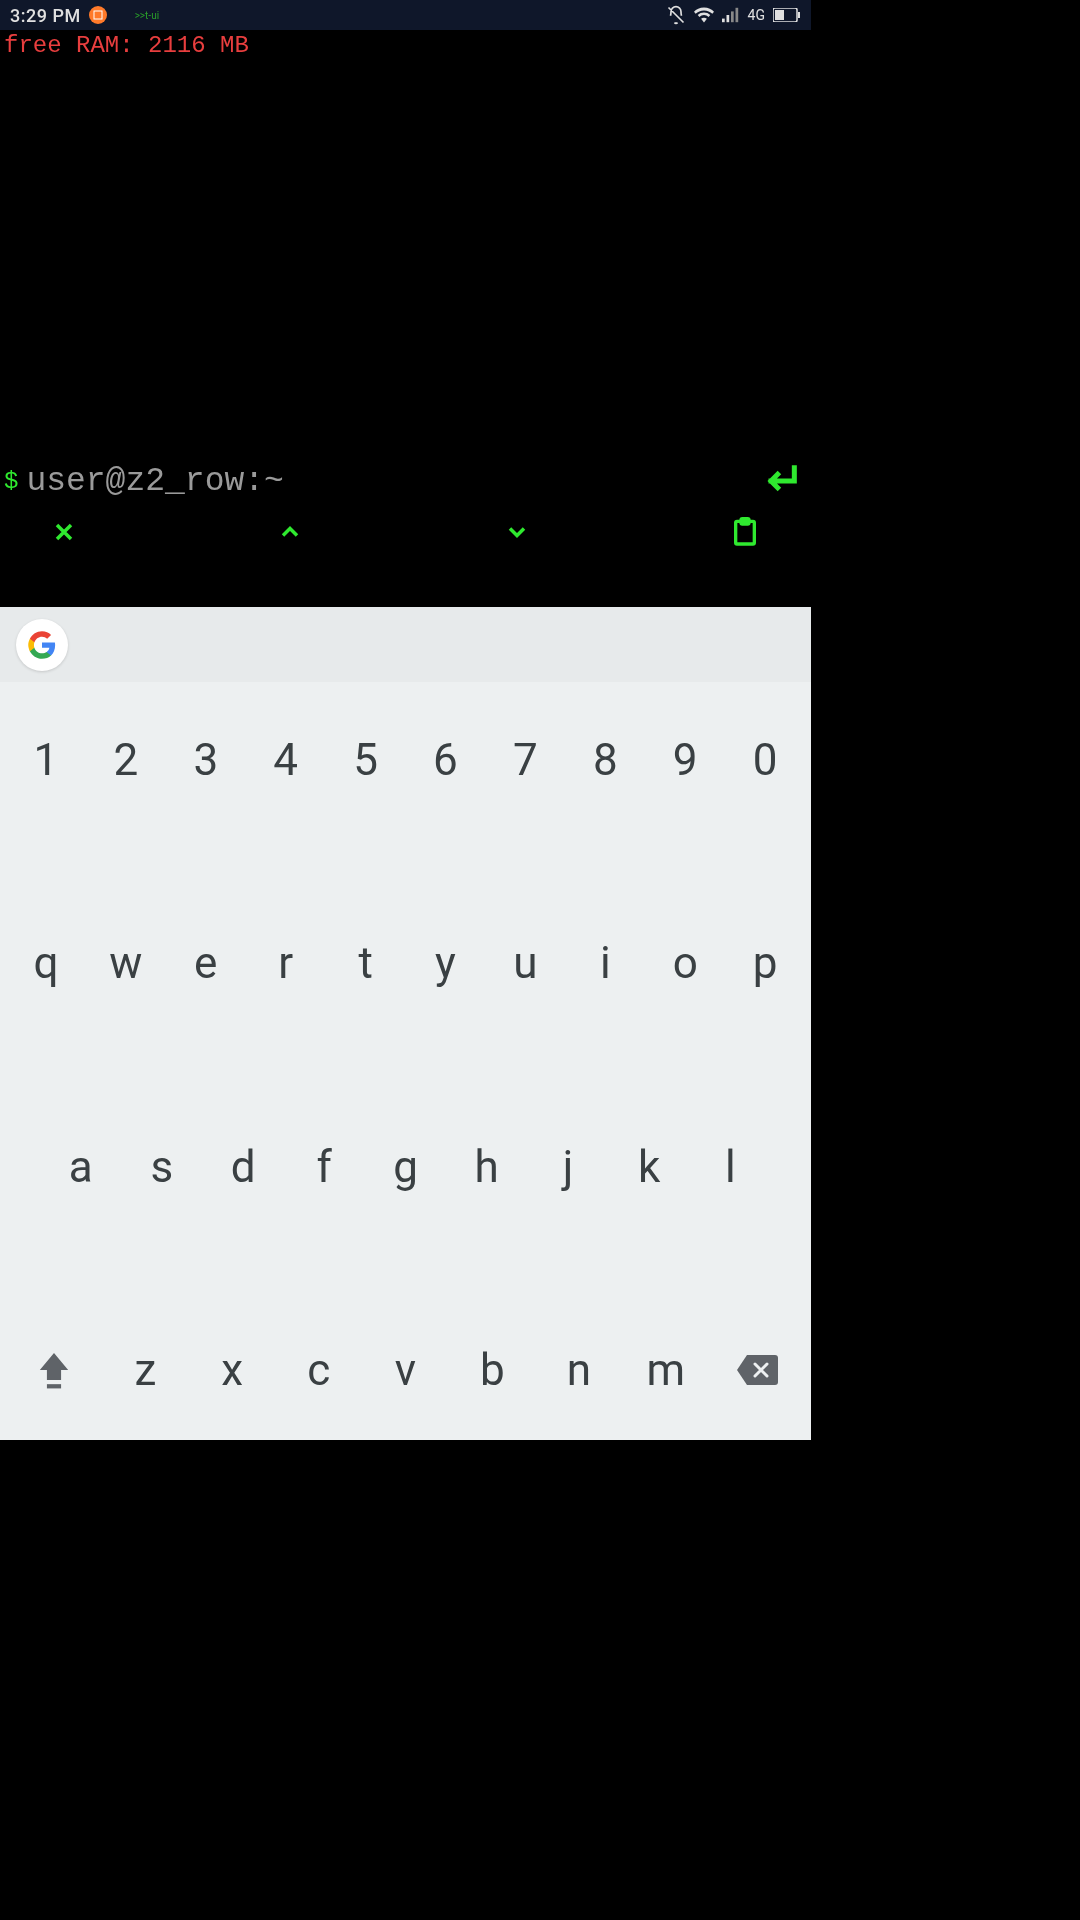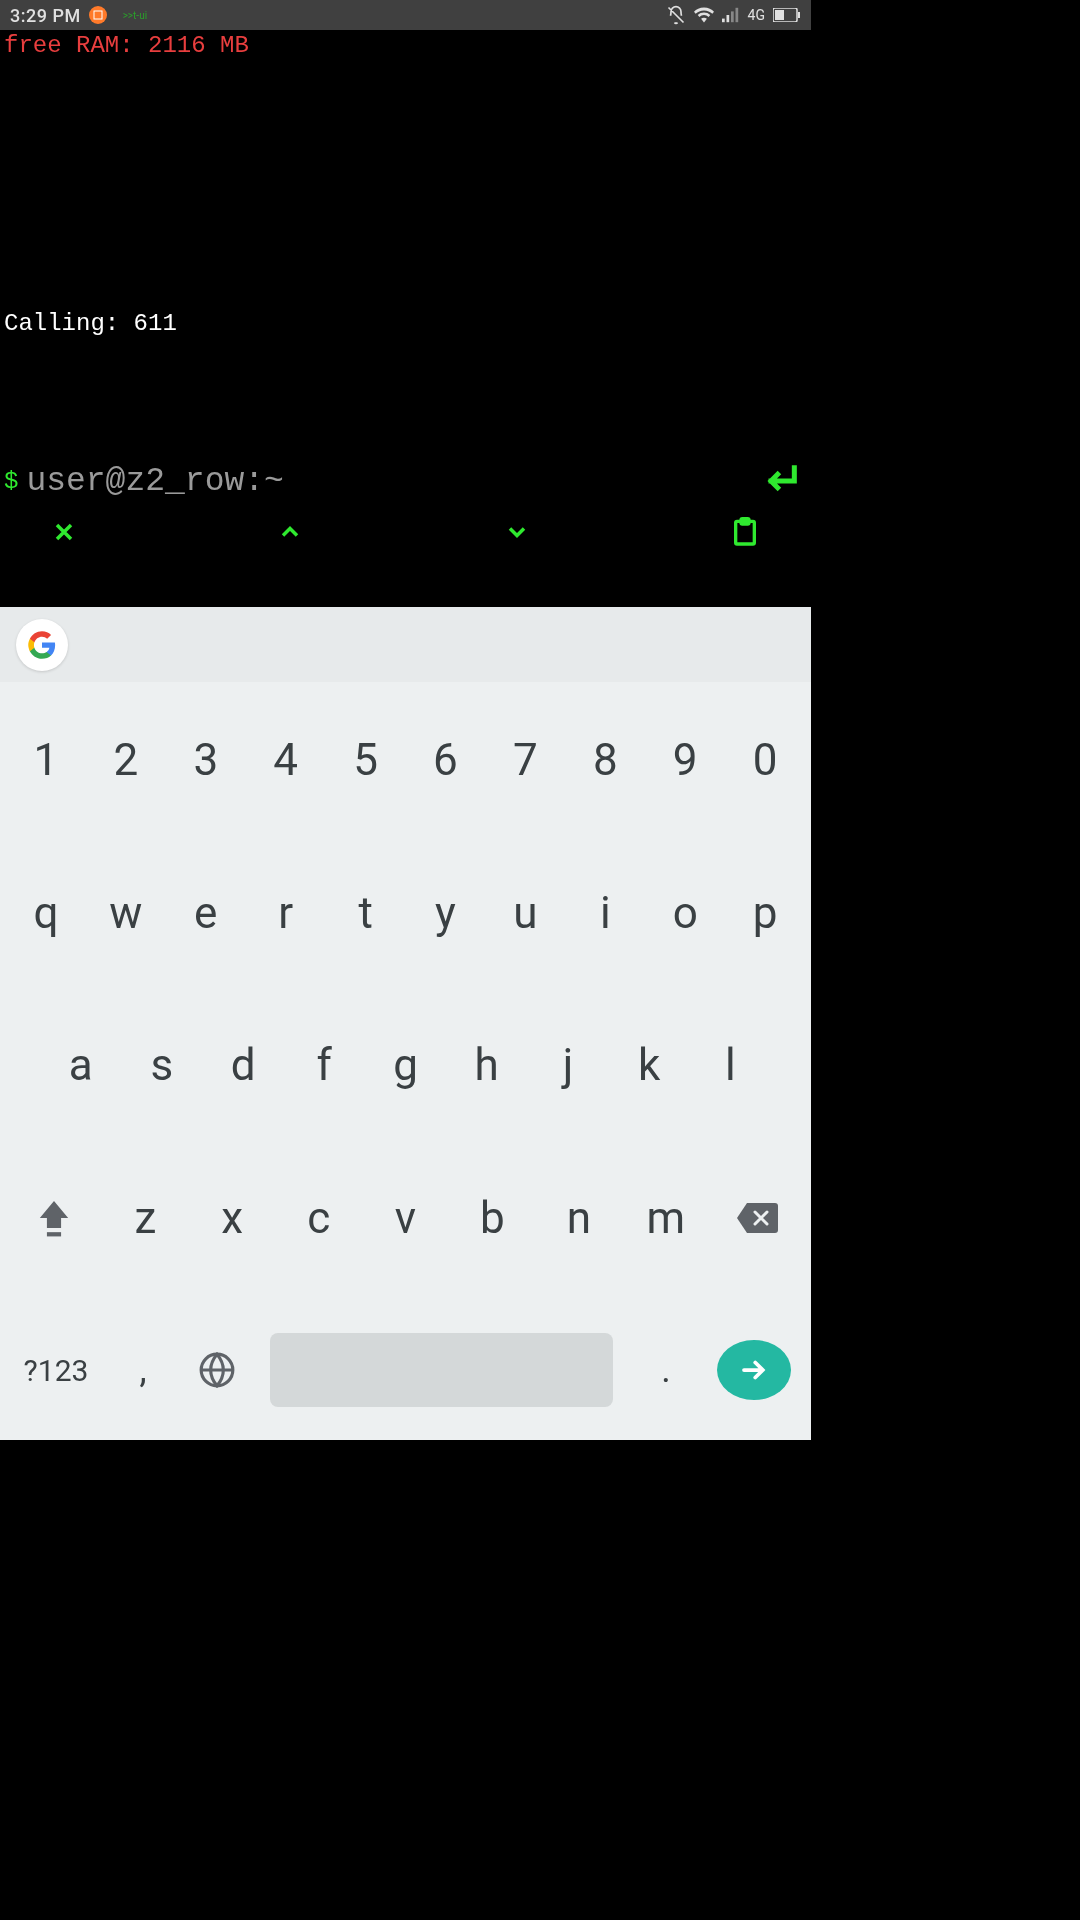--- a/index.html
+++ b/index.html
@@ -5,35 +5,35 @@
   * { margin: 0; padding: 0; box-sizing: border-box; }
   html, body {
     width: 811px;
     height: 1440px;
     font-family: -apple-system, Roboto, sans-serif;
     overflow: hidden;
     background: #000;
   }
   .status-bar {
     height: 30px;
-    background: #404040;
+    background: #0f172a;
     display: flex;
     align-items: center;
     padding: 0 10px;
     color: #e0e0e0;
     font-size: 18px;
   }
   .status-left { display: flex; align-items: center; gap: 8px; }
   .status-time { font-weight: 500; letter-spacing: 0.5px; }
   .status-orange-circle {
     width: 18px; height: 18px; border-radius: 50%;
     background: #ff7a2a; display: inline-flex; align-items: center; justify-content: center;
     color: #fff; font-size: 10px;
   }
-  .status-app-label { color: #2aa02a; font-size: 10px; margin-left: 8px; }
+  .status-app-label { color: #2aa02a; font-size: 10px; margin-left: 20px; }
   .status-right { margin-left: auto; display: flex; align-items: center; gap: 8px; }
   .status-icon { color: #e0e0e0; }
   .terminal {
     background: #000;
     padding: 2px 4px 0 4px;
     font-family: "Courier New", monospace;
     font-size: 24px;
     line-height: 1.15;
     height: 428px;
   }
@@ -145,21 +145,20 @@
           <rect x="2" y="2" width="9" height="10" fill="#e0e0e0"></rect>
           <rect x="25" y="4" width="2" height="6" fill="#e0e0e0"></rect>
         </svg>
     </span>
   </div>
 </div>
 
 <div class="terminal">
   <div class="term-ram">free RAM: 2116 MB</div>
   <div class="term-spacer-sm"></div>
-  <div class="term-out">Calling: 611</div>
   <div class="term-spacer-xs"></div>
 </div>
 
 <div class="prompt-line" style="background:#000;height:46px;padding-left:4px;">
   <span class="prompt-dollar">$</span>
   <span class="prompt-text">user@z2_row:~</span>
   <span class="enter-btn">
     <svg width="40" height="40" viewBox="0 0 24 24" fill="none" stroke="#2fe92f" stroke-width="3" stroke-linecap="square">
         <path d="M20 4v8H6M10 8l-4 4 4 4"></path>
       </svg>
@@ -253,30 +252,13 @@
     <div class="kb-key">b</div>
     <div class="kb-key">n</div>
     <div class="kb-key">m</div>
     <div class="kb-del">
       <svg width="44" height="34" viewBox="0 0 44 34">
           <path d="M12 2h28a3 3 0 0 1 3 3v24a3 3 0 0 1-3 3H12L2 17 12 2z" fill="#5f6368"></path>
           <path d="M20 11l12 12M32 11L20 23" stroke="#edf0f1" stroke-width="3" stroke-linecap="round"></path>
         </svg>
     </div>
   </div>
-  <div class="kb-bottom">
-    <div class="kb-sym">?123</div>
-    <div class="kb-comma">,</div>
-    <div class="kb-globe">
-      <svg width="38" height="38" viewBox="0 0 24 24" fill="none" stroke="#5f6368" stroke-width="2">
-          <circle cx="12" cy="12" r="10"></circle>
-          <path d="M2 12h20M12 2c2.5 3 4 7 4 10s-1.5 7-4 10c-2.5-3-4-7-4-10s1.5-7 4-10z"></path>
-        </svg>
-    </div>
-    <div class="kb-space"></div>
-    <div class="kb-period">.</div>
-    <div class="kb-enter">
-      <svg width="30" height="30" viewBox="0 0 24 24" fill="none" stroke="#fff" stroke-width="3" stroke-linecap="round">
-          <path d="M4 12h15M13 6l6 6-6 6"></path>
-        </svg>
-    </div>
-  </div>
 </div>
 
 </body></html>

